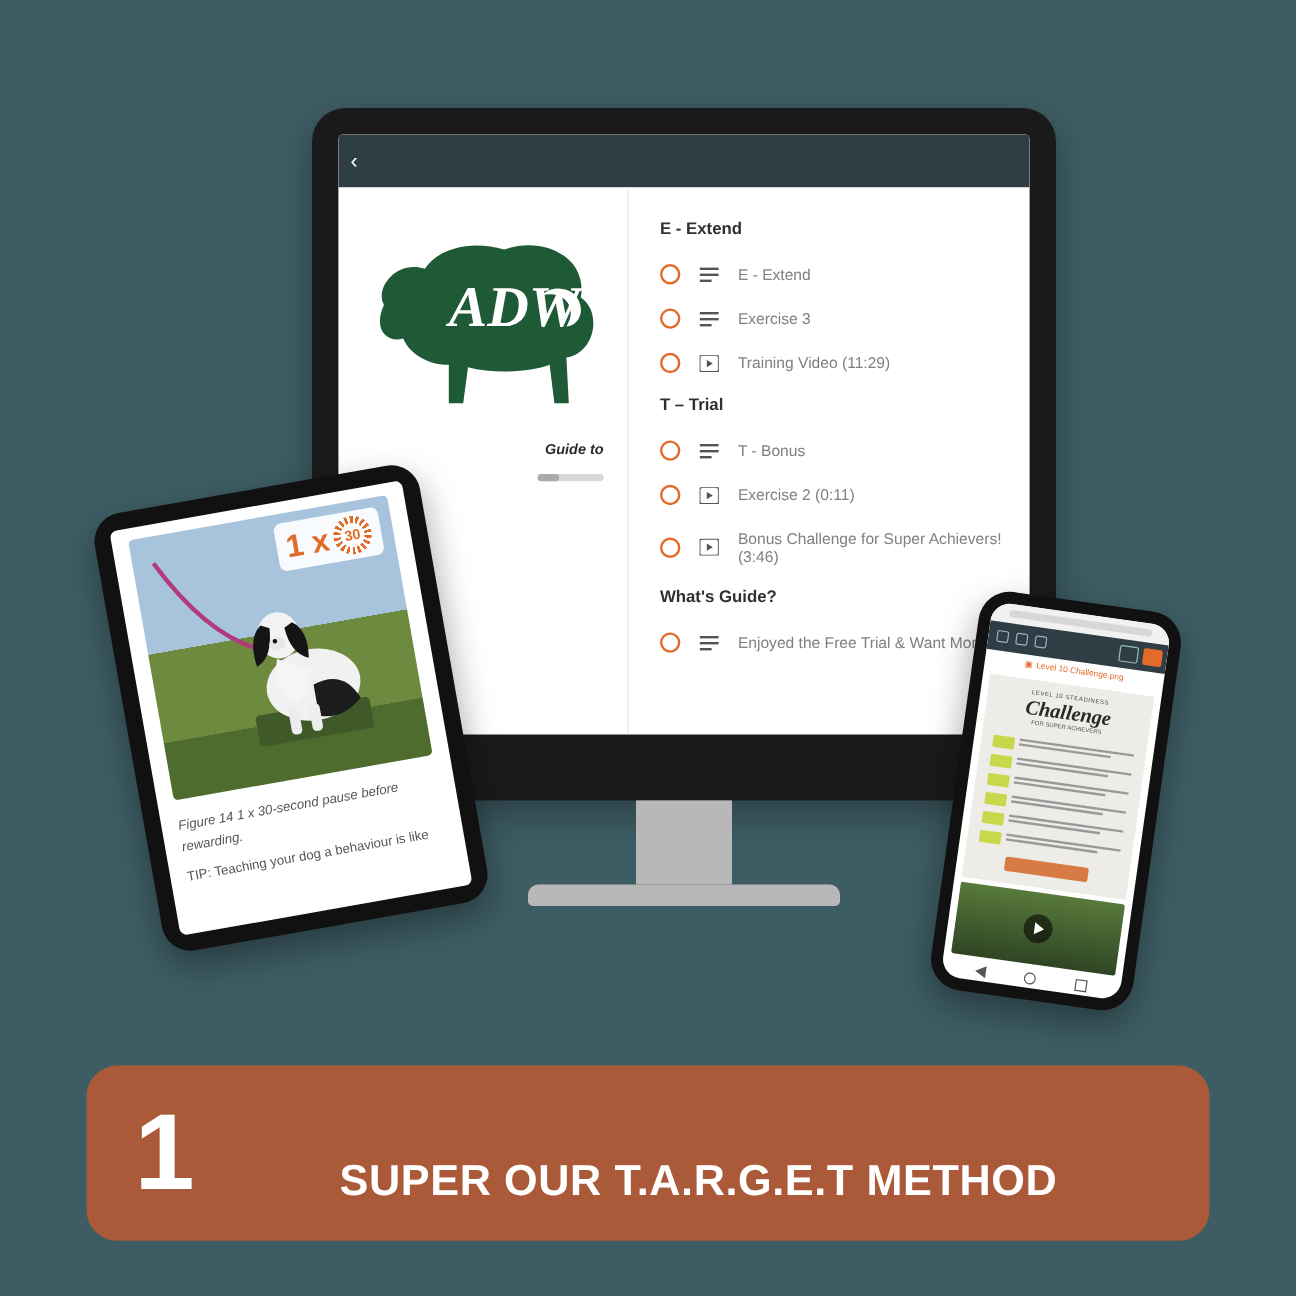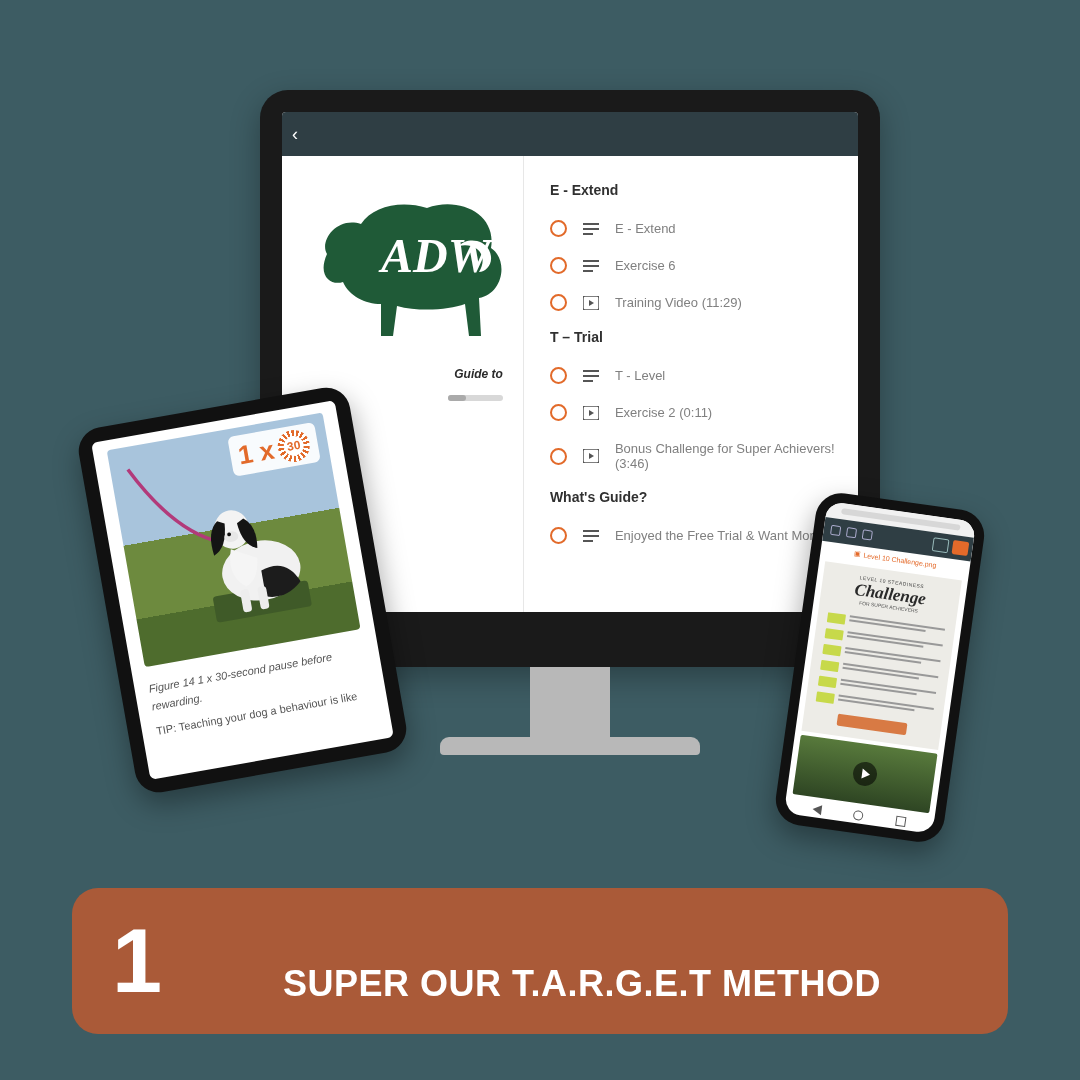--- a/index.html
+++ b/index.html
@@ -44,21 +44,21 @@
   .monitor-body {
     flex: 1;
     display: flex;
   }
   .monitor-left {
     width: 42%;
     padding: 20px 14px;
     border-right: 1px solid #e7e7e7;
     display: flex;
     flex-direction: column;
-    align-items: flex-end;
+    align-items: center;
   }
   .logo-wrap {
     width: 200px;
     height: 155px;
     margin-top: 10px;
   }
   .logo-wrap svg { width: 100%; height: 100%; }
   .guide-title {
     font-size: 12px;
     font-weight: 700;
@@ -432,21 +432,21 @@
           </div>
           <div class="lesson-row">
             <span class="radio-ring"></span>
             <span class="mini-icon">
                 <svg viewBox="0 0 16 14">
                   <rect x="0" y="1" width="16" height="2" fill="#555"></rect>
                   <rect x="0" y="6" width="16" height="2" fill="#555"></rect>
                   <rect x="0" y="11" width="10" height="2" fill="#555"></rect>
                 </svg>
               </span>
-            <span>Exercise 6</span>
+            <span>Exercise 3</span>
           </div>
           <div class="lesson-row">
             <span class="radio-ring"></span>
             <span class="mini-icon">
                 <svg viewBox="0 0 16 14">
                   <rect x="0" y="0" width="16" height="14" rx="2" fill="none" stroke="#555" stroke-width="1.5"></rect>
                   <polygon points="6,4 6,10 11,7" fill="#555"></polygon>
                 </svg>
               </span>
             <span>Training Video (11:29)</span>
@@ -455,21 +455,21 @@
           <div class="section-title">T – Trial</div>
           <div class="lesson-row">
             <span class="radio-ring"></span>
             <span class="mini-icon">
                 <svg viewBox="0 0 16 14">
                   <rect x="0" y="1" width="16" height="2" fill="#555"></rect>
                   <rect x="0" y="6" width="16" height="2" fill="#555"></rect>
                   <rect x="0" y="11" width="10" height="2" fill="#555"></rect>
                 </svg>
               </span>
-            <span>T - Level</span>
+            <span>T - Bonus</span>
           </div>
           <div class="lesson-row">
             <span class="radio-ring"></span>
             <span class="mini-icon">
                 <svg viewBox="0 0 16 14">
                   <rect x="0" y="0" width="16" height="14" rx="2" fill="none" stroke="#555" stroke-width="1.5"></rect>
                   <polygon points="6,4 6,10 11,7" fill="#555"></polygon>
                 </svg>
               </span>
             <span>Exercise 2 (0:11)</span>

